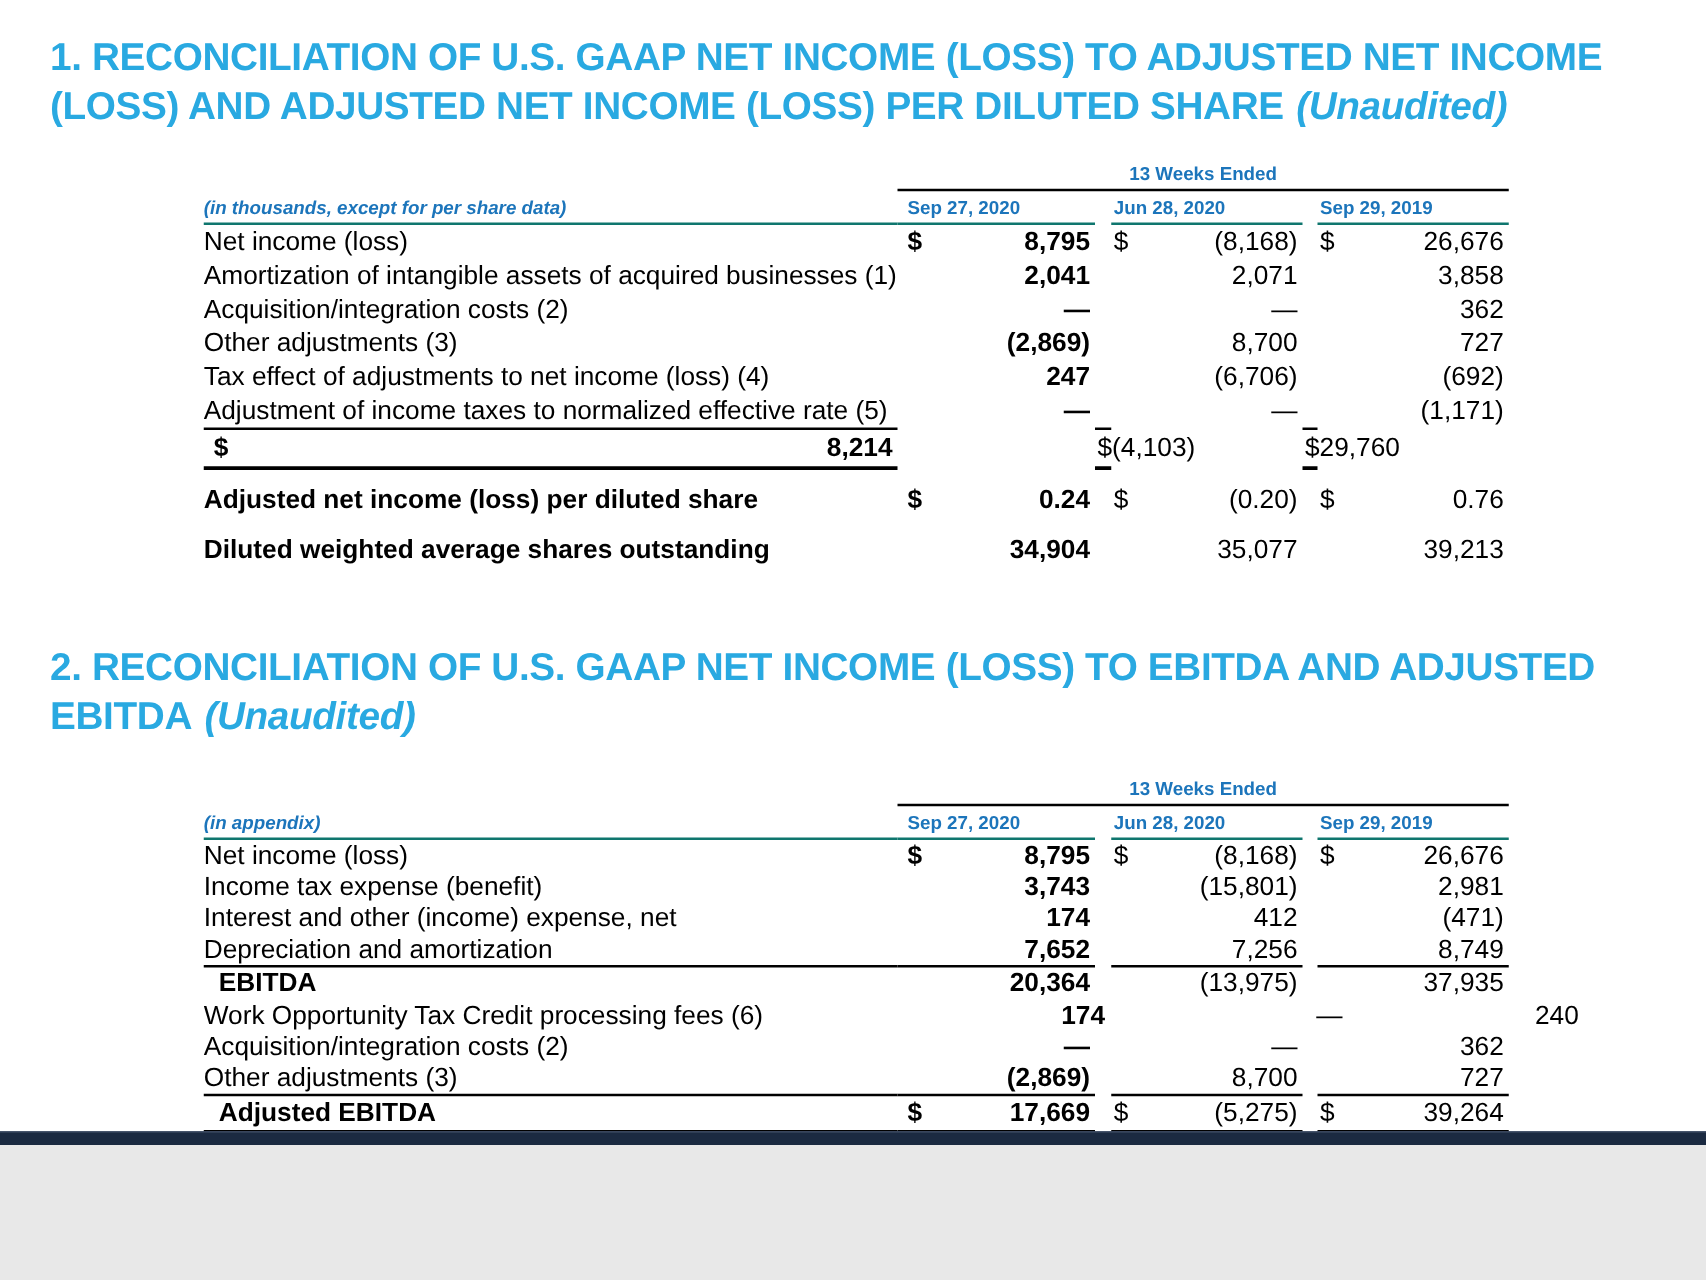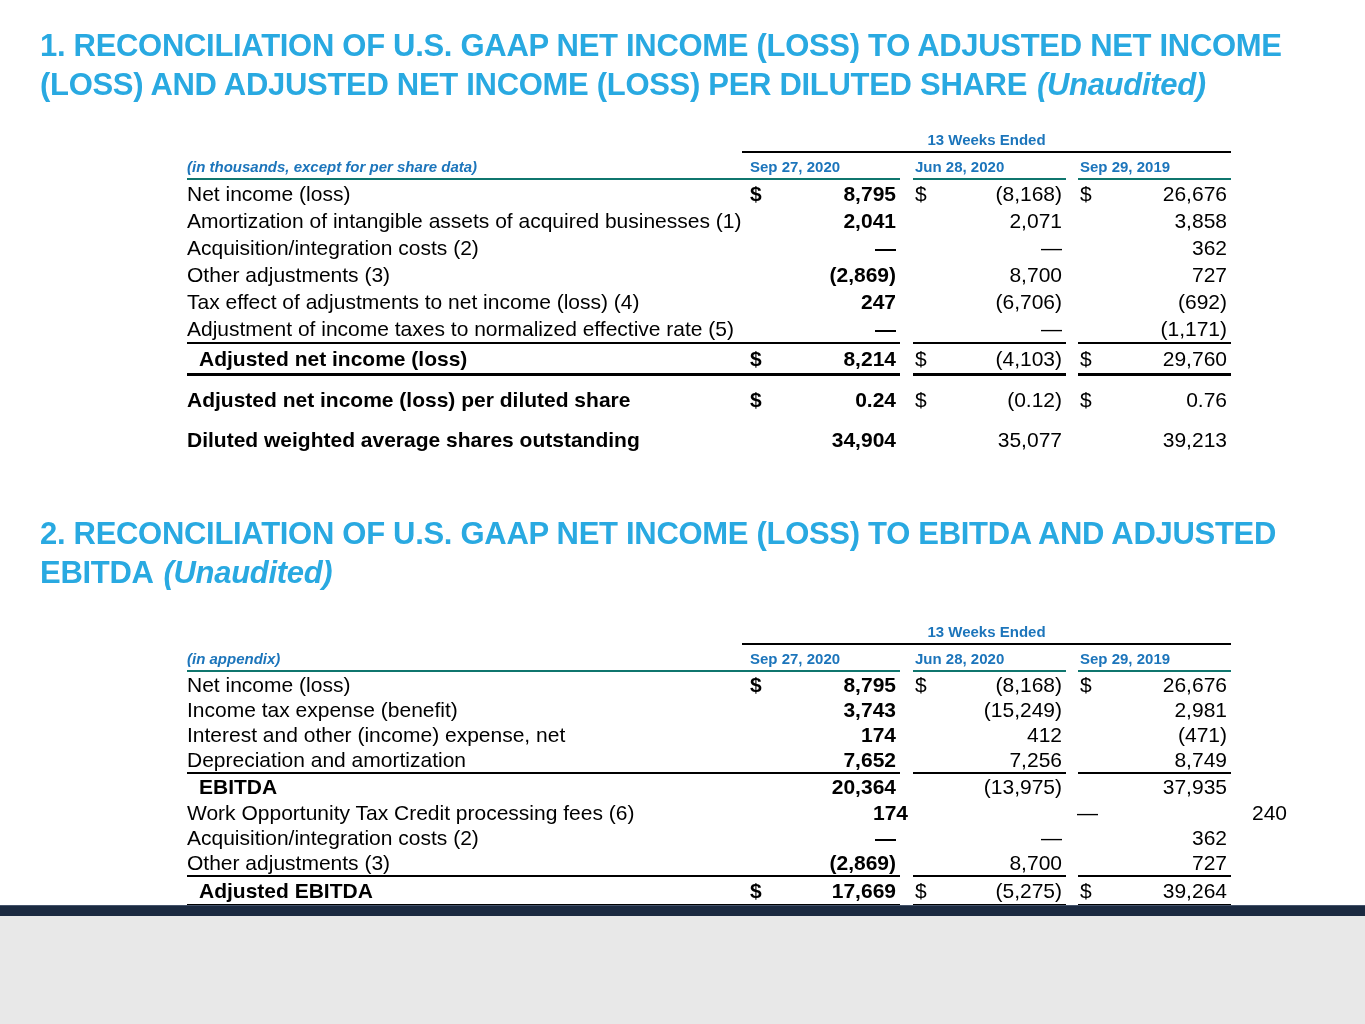--- a/index.html
+++ b/index.html
@@ -16,21 +16,21 @@
   }
   .sec-title .unaud { font-style:italic; margin-left:0.32em; }
   #title1 { top:26px; }
   #title2 { top:514px; }
 
   
   .ftable { position:absolute; left:163px; width:1044px; }
   #table1 { top:128px; }
   #table2 { top:620px; }
 
-  .trow { display:grid; grid-template-columns:555px 158px 13px 153px 12px 153px;margin-left:24px; }
+  .trow { display:grid; grid-template-columns:555px 158px 13px 153px 12px 153px; }
 
   .cell { min-width:0; }
   .gap  { border:none !important; }
 
   
   .period-row { height:25px; align-items:end; }
   .period-span {
     grid-column:2 / 7; text-align:center; color:#1C75BB; font-weight:bold;
     font-size:15px; border-bottom:2px solid #000; padding-bottom:3px;
   }
@@ -196,21 +196,20 @@
           <span class="dollar"></span>
           <span class="val">—</span>
         </div>
         <div class="cell gap"></div>
         <div class="cell money c3">
           <span class="dollar"></span>
           <span class="val">(1,171)</span>
         </div>
       </div>
       <div class="trow data-row total">
-        <div class="cell label">Adjusted net income (loss)</div>
         <div class="cell money c1">
           <span class="dollar">$</span>
           <span class="val">8,214</span>
         </div>
         <div class="cell gap"></div>
         <div class="cell money c2">
           <span class="dollar">$</span>
           <span class="val">(4,103)</span>
         </div>
         <div class="cell gap"></div>
@@ -221,21 +220,21 @@
       </div>
       <div class="trow data-row bold-spaced">
         <div class="cell label">Adjusted net income (loss) per diluted share</div>
         <div class="cell money c1">
           <span class="dollar">$</span>
           <span class="val">0.24</span>
         </div>
         <div class="cell gap"></div>
         <div class="cell money c2">
           <span class="dollar">$</span>
-          <span class="val">(0.12)</span>
+          <span class="val">(0.20)</span>
         </div>
         <div class="cell gap"></div>
         <div class="cell money c3">
           <span class="dollar">$</span>
           <span class="val">0.76</span>
         </div>
       </div>
       <div class="trow data-row bold-spaced">
         <div class="cell label">Diluted weighted average shares outstanding</div>
         <div class="cell money c1">
@@ -291,21 +290,21 @@
       </div>
       <div class="trow data-row normal">
         <div class="cell label">Income tax expense (benefit)</div>
         <div class="cell money c1">
           <span class="dollar"></span>
           <span class="val">3,743</span>
         </div>
         <div class="cell gap"></div>
         <div class="cell money c2">
           <span class="dollar"></span>
-          <span class="val">(15,249)</span>
+          <span class="val">(15,801)</span>
         </div>
         <div class="cell gap"></div>
         <div class="cell money c3">
           <span class="dollar"></span>
           <span class="val">2,981</span>
         </div>
       </div>
       <div class="trow data-row normal">
         <div class="cell label">Interest and other (income) expense, net</div>
         <div class="cell money c1">

